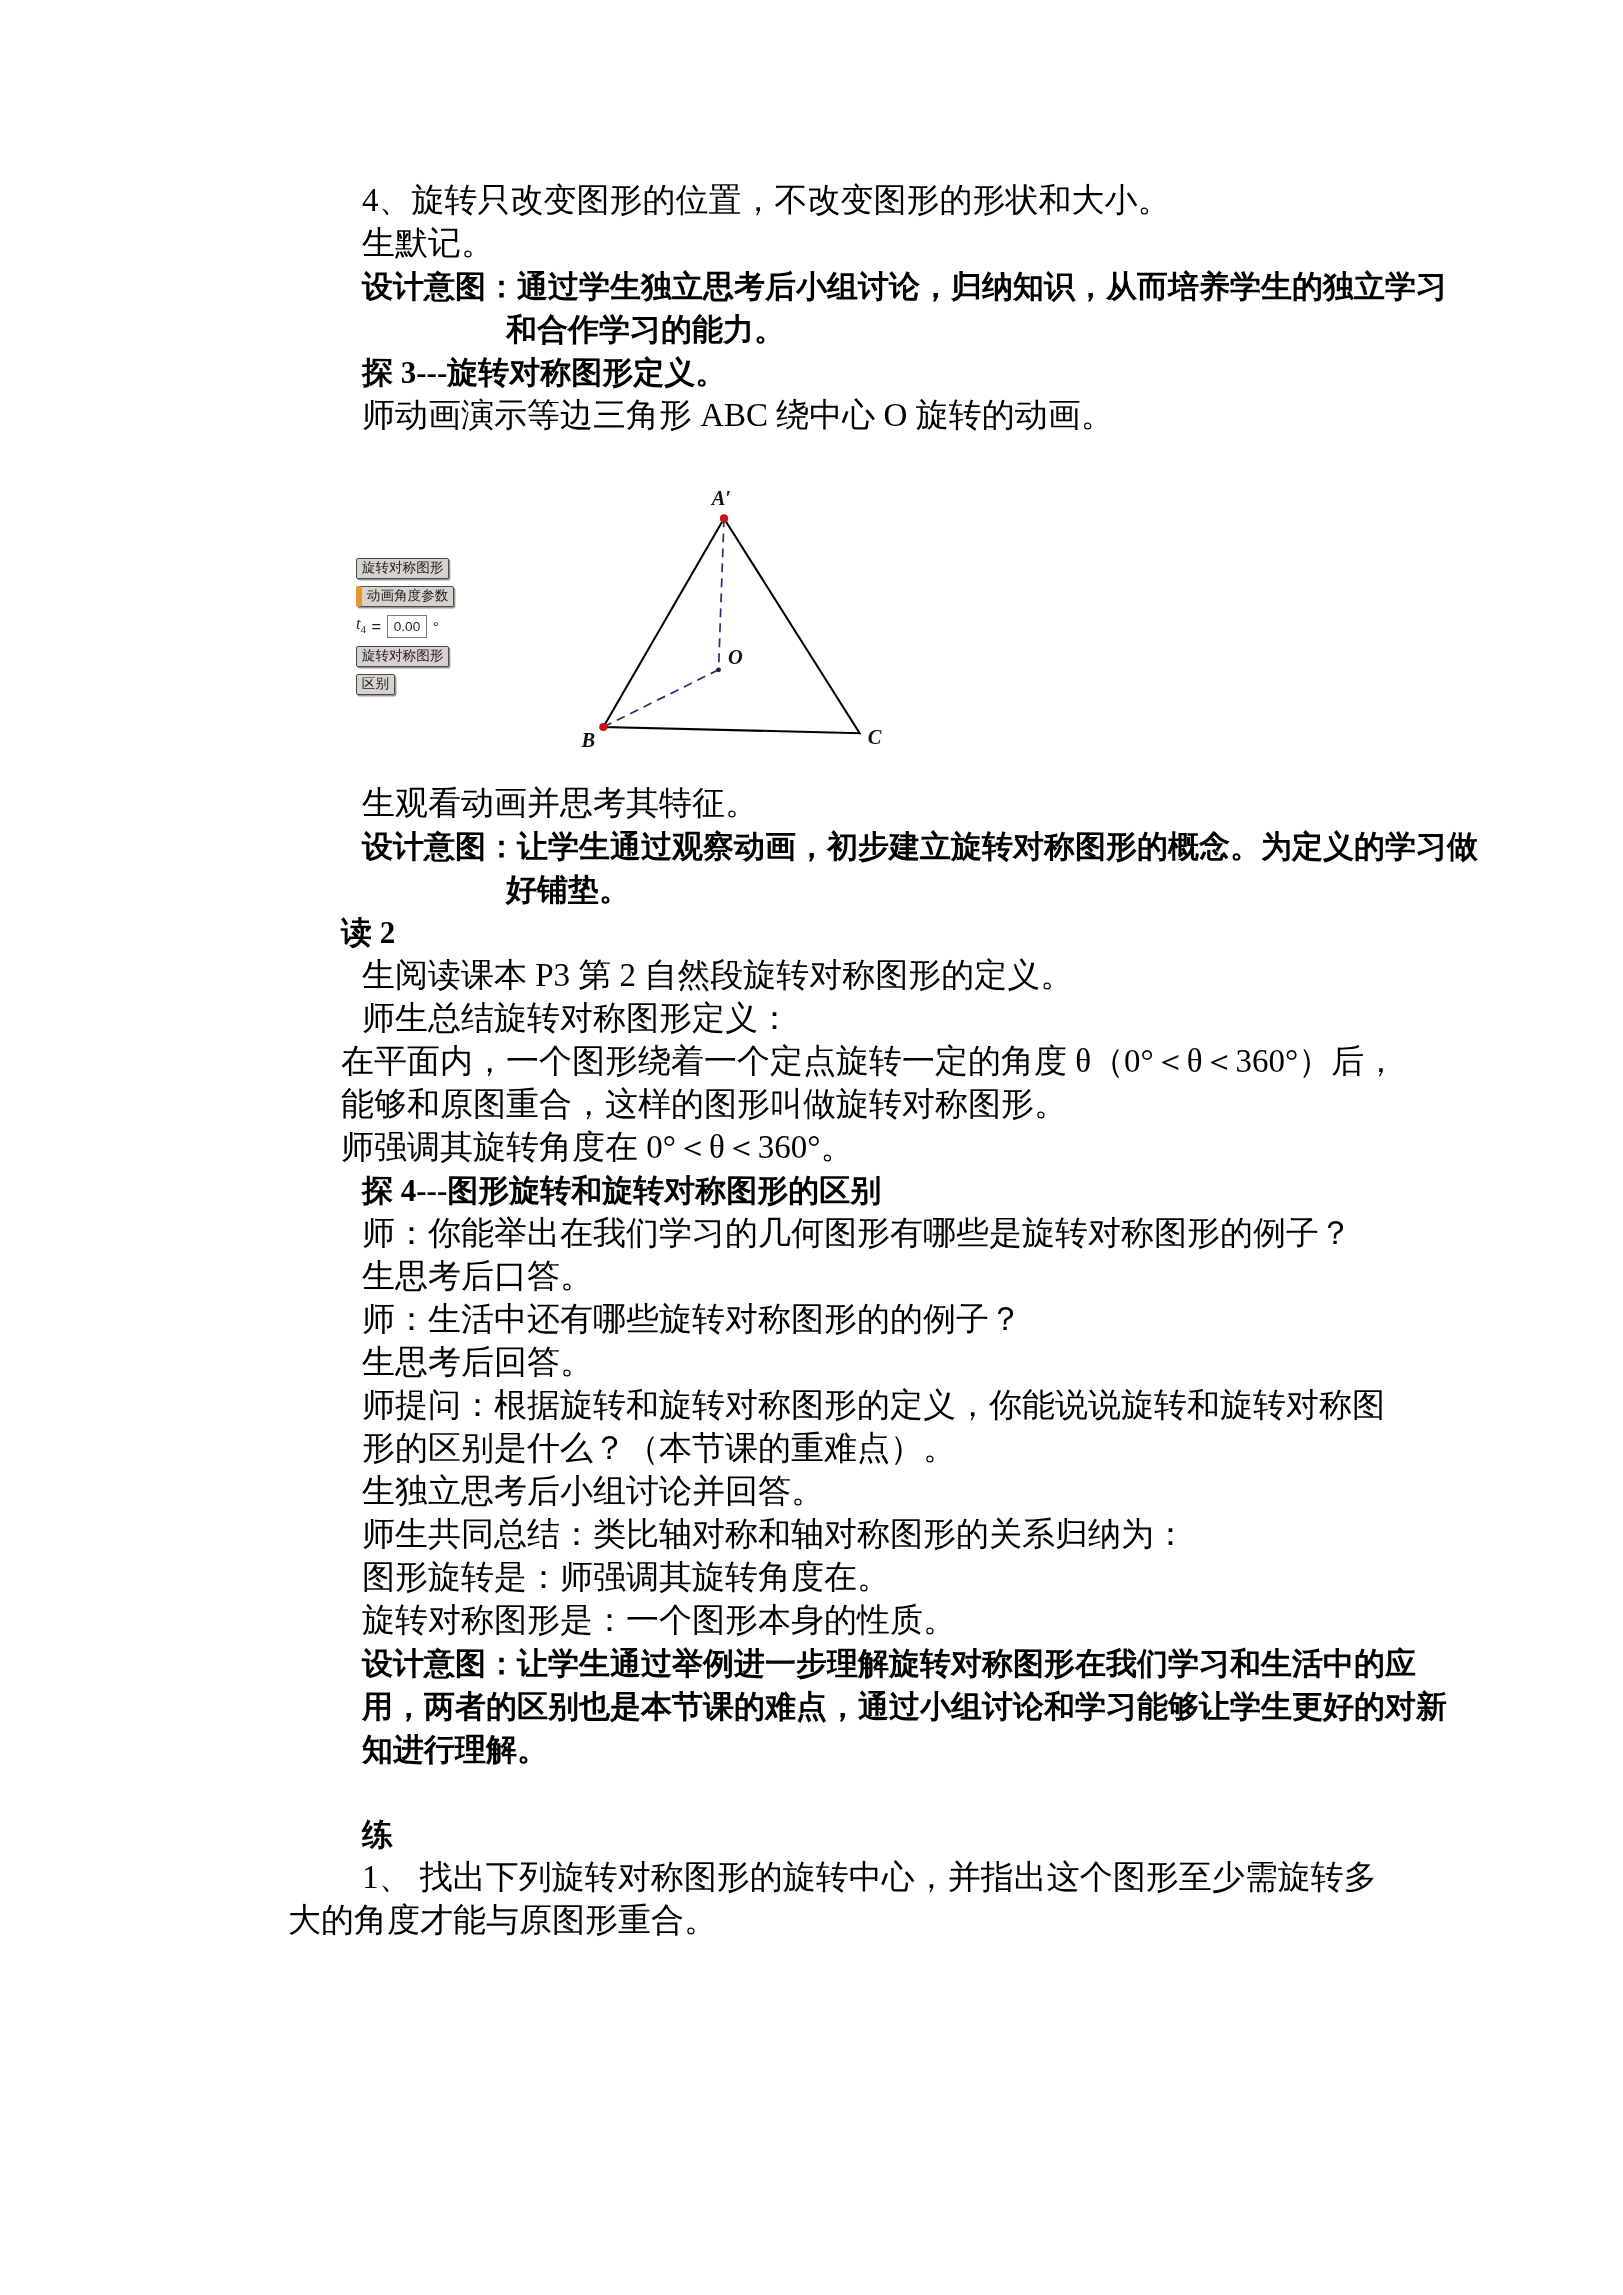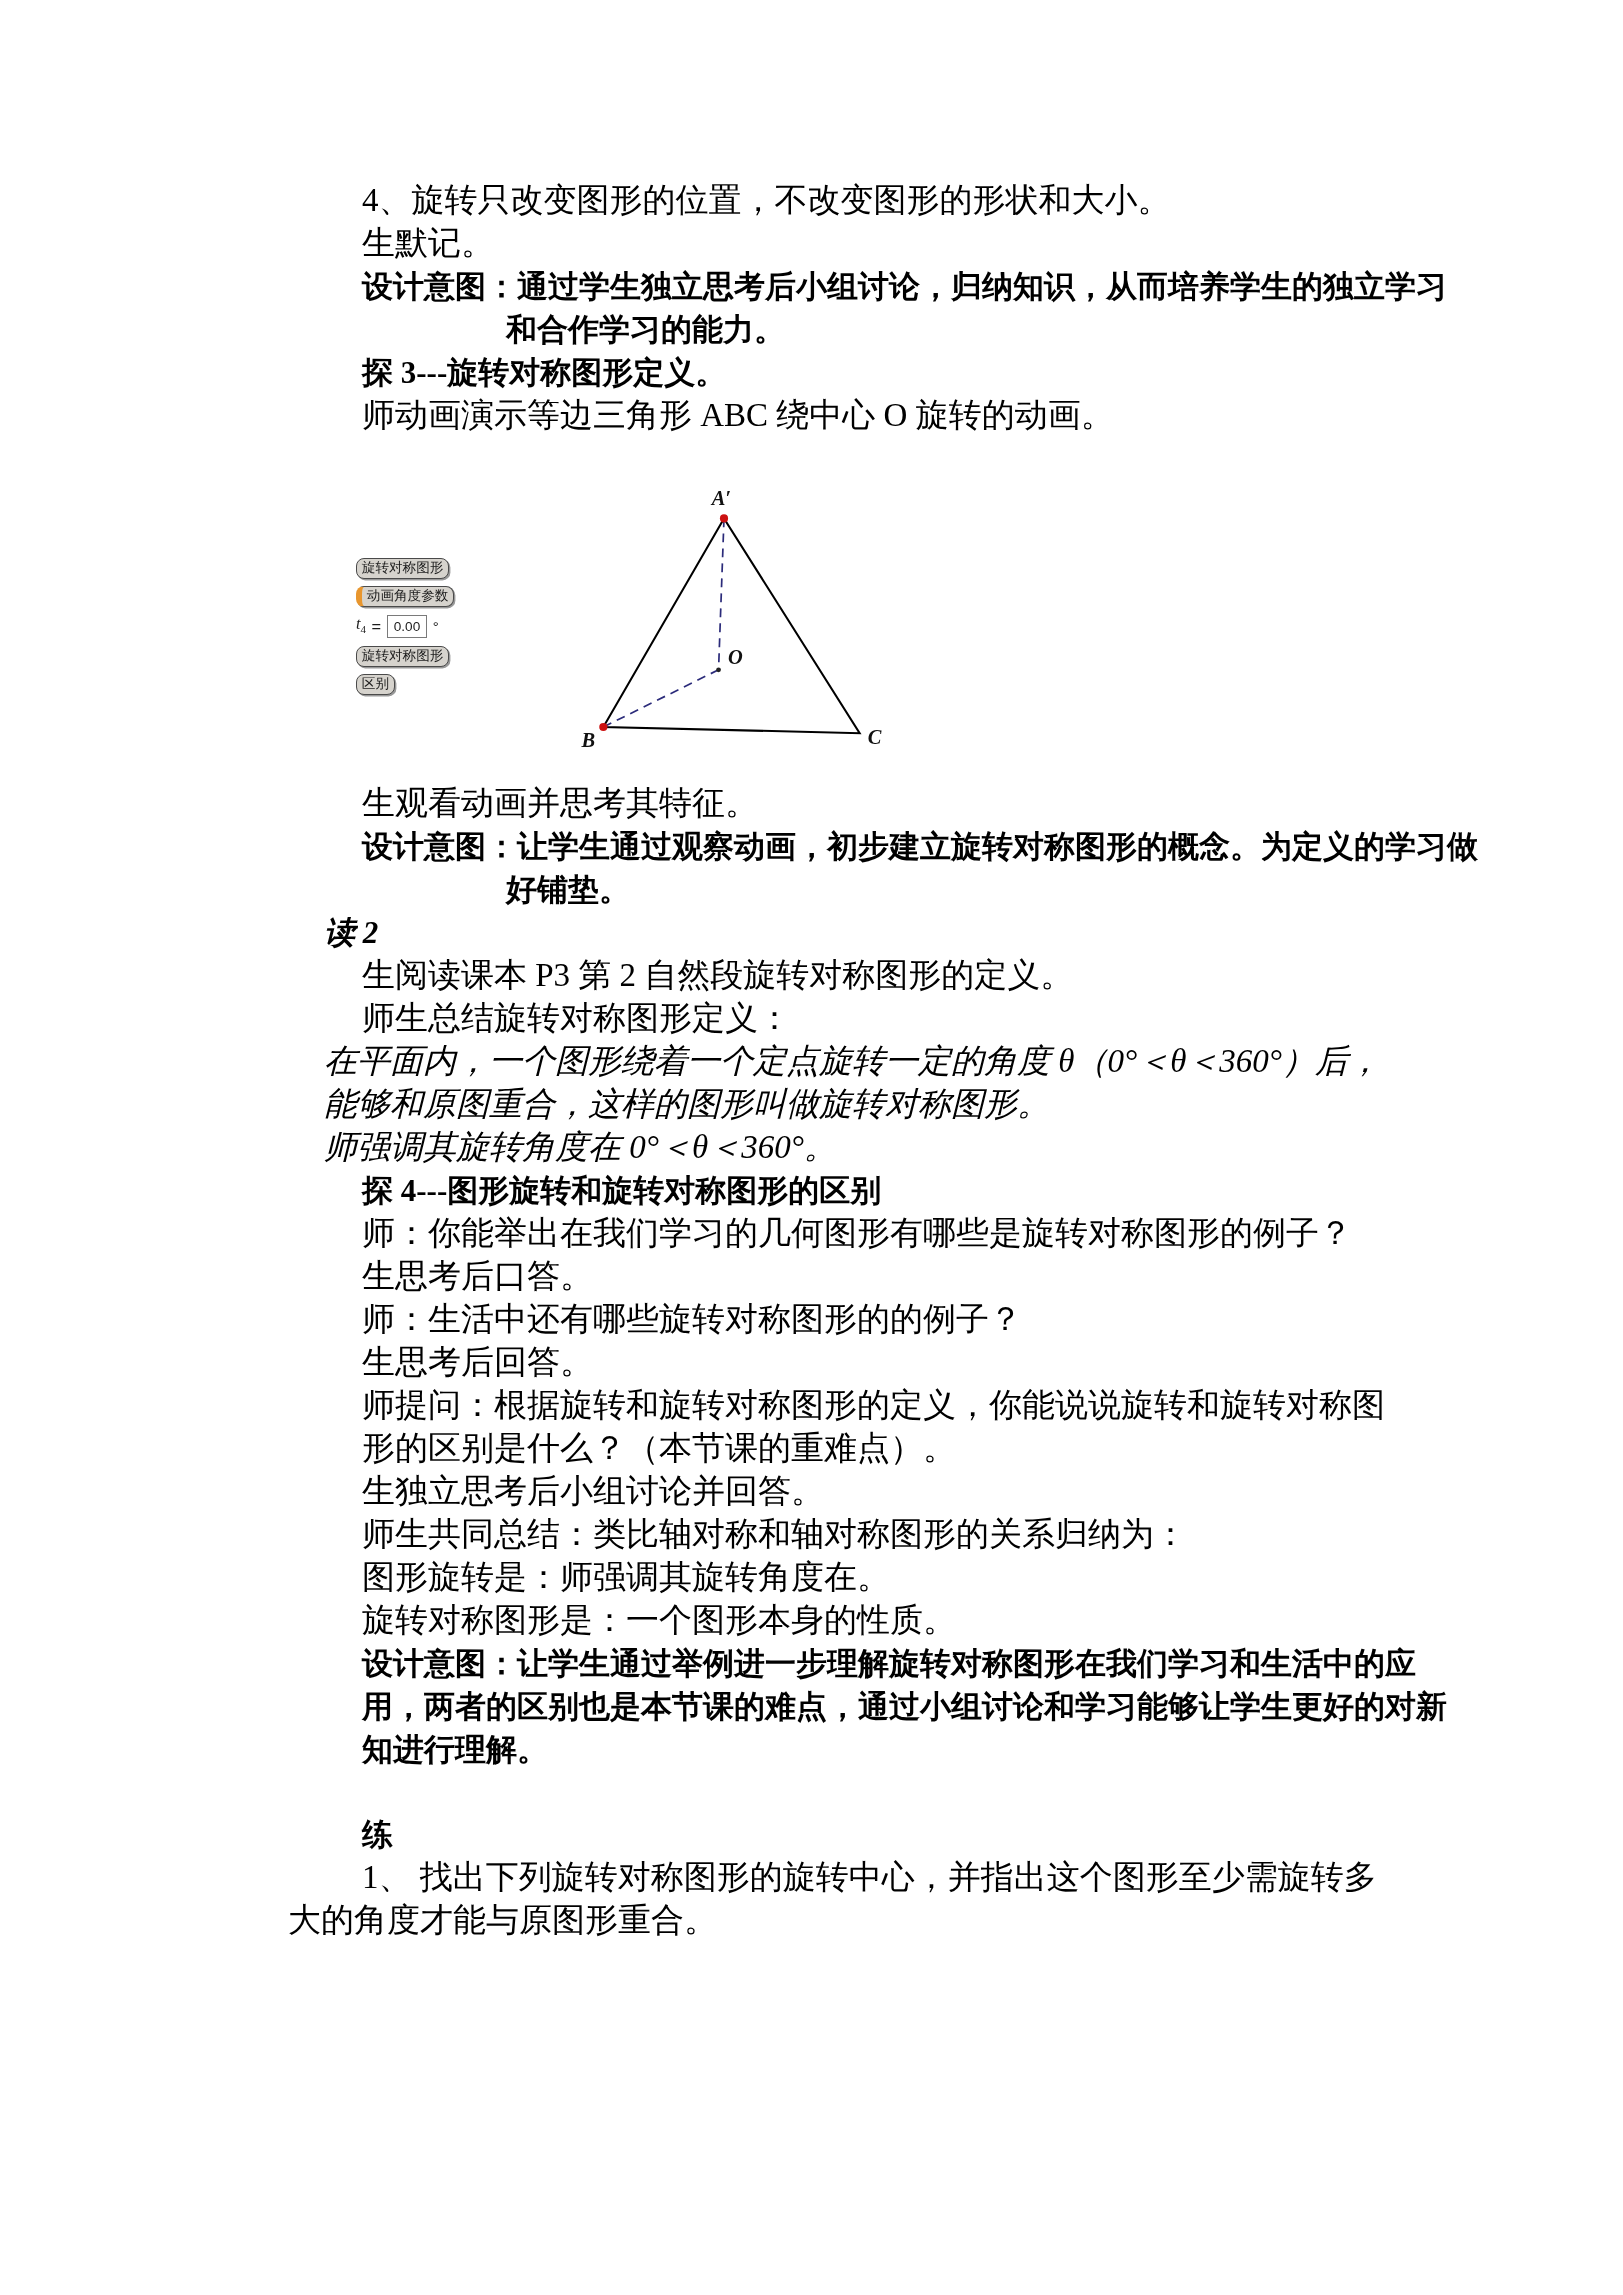--- a/index.html
+++ b/index.html
@@ -13,21 +13,21 @@
     color: #000000;
   }
   .content {
     padding: 179px 157px 0 288px;
     font-size: 33px;
   }
   .ln { line-height: 43px; white-space: nowrap; }
   .b  { font-weight: bold; font-size: 31px; }
   .in0 { margin-left: 0; }
   .in1 { margin-left: 74px; }
-  .in2 { margin-left: 36px; font-style: italic; }
+  .in2 { margin-left: 53px; }
   .inC { margin-left: 218px; }
   .gap { margin-top: 42px; }
 
   
   .figure { position: relative; height: 345px; }
 
   .gsp-panel {
     position: absolute;
     left: 68px;
     top: 121px;
@@ -36,21 +36,21 @@
     gap: 6.8px;
     font-family: "Liberation Sans", "DejaVu Sans", sans-serif;
     font-size: 13.6px;
     color: #1c1c1c;
   }
   .gsp-btn {
     display: inline-block;
     width: max-content;
     background: #d6d3cd;
     border: 1.4px solid #4a4a4a;
-    border-radius: 8px;
+    border-radius: 2px;
     box-shadow: 1.4px 1.4px 0 #999;
     padding: 1.4px 4.8px;
     line-height: 16.4px;
   }
   .gsp-btn.accent { border-left: 6.1px solid #e8962e; text-align: right; }
   .gsp-param {
     display: flex;
     align-items: center;
     gap: 5.5px;
     font-size: 16.4px;

